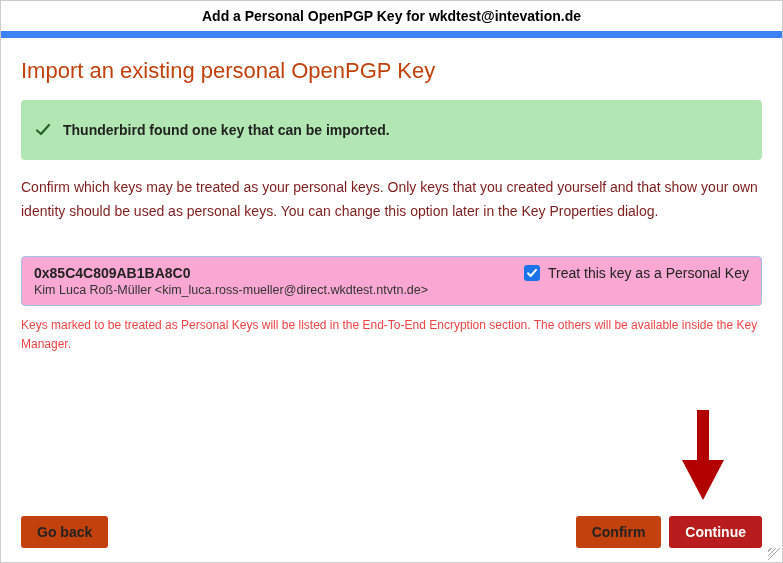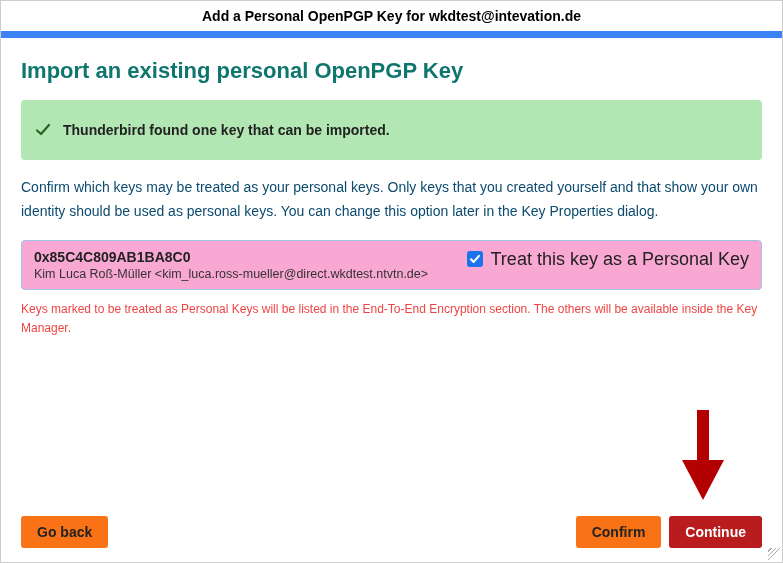--- a/index.html
+++ b/index.html
@@ -17,22 +17,22 @@
       font-weight: 700;
       font-size: 14px;
       padding: 7px 0;
       border-bottom: 7px solid #3b82f6;
     }
     .content {
       padding: 16px 20px 0 20px;
     }
     .heading {
       font-size: 22px;
-      font-weight: 700;
-      color: #0f766e;
+      font-weight: 400;
+      color: #c2410c;
       margin-bottom: 16px;
       margin-top: 4px;
     }
     .banner {
       background: #b2e6b2;
       border-radius: 4px;
       padding: 22px 14px;
       display: flex;
       align-items: center;
       gap: 12px;
@@ -42,22 +42,22 @@
       width: 16px; height: 16px; display: block;
     }
     .banner-text {
       font-weight: 700;
       font-size: 14px;
       color: #222;
     }
     .description {
       font-size: 14px;
       line-height: 1.7;
-      color: #0c4a6e;
-      margin-bottom: 16px;
+      color: #7f1d1d;
+      margin-bottom: 32px;
     }
     .key-card {
       border: 1px solid #9fc3e7;
       background: #f9a8d4;
       border-radius: 4px;
       padding: 8px 12px;
       display: flex;
       align-items: flex-start;
       justify-content: space-between;
       gap: 12px;
@@ -81,21 +81,21 @@
       flex-shrink: 0;
     }
     .chk {
       width: 16px; height: 16px;
       border-radius: 3px;
       background: #1a73e8;
       display: flex; align-items: center; justify-content: center;
       cursor: pointer;
     }
     .chk svg { width: 12px; height: 12px; display:block; }
-    .chk-label { font-size: 18px; color: #222; cursor: pointer; }
+    .chk-label { font-size: 14px; color: #222; cursor: pointer; }
     .note {
       font-size: 12px;
       color: #ef4444;
       line-height: 1.6;
     }
     .footer {
       position: absolute;
       left: 0; right: 0; bottom: 0;
       padding: 14px 20px;
       display: flex;
@@ -106,21 +106,21 @@
     button.btn {
       font-family: inherit;
       font-size: 14px;
       font-weight: 600;
       padding: 8px 16px;
       border-radius: 3px;
       cursor: pointer;
       border: none;
     }
     .btn-secondary {
-      background: #f97316;
+      background: #c2410c;
       color: #222;
     }
     .btn-primary {
       background: #b91c1c;
       color: #fff;
     }
     .arrow {
       position: absolute;
       right: 58px;
       bottom: 62px;

